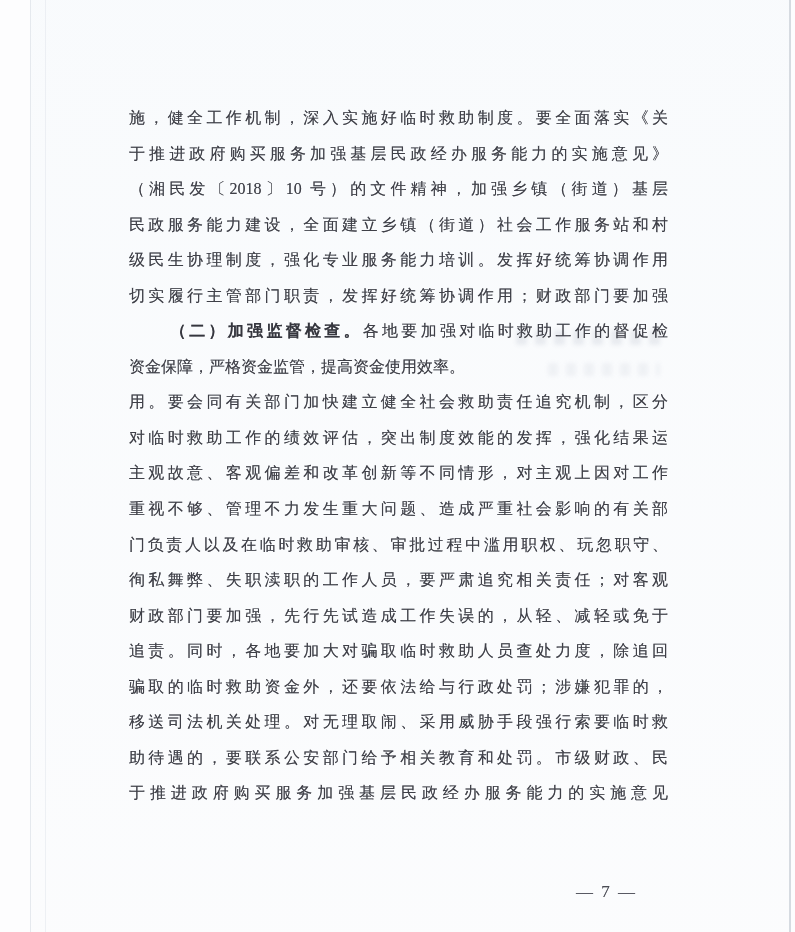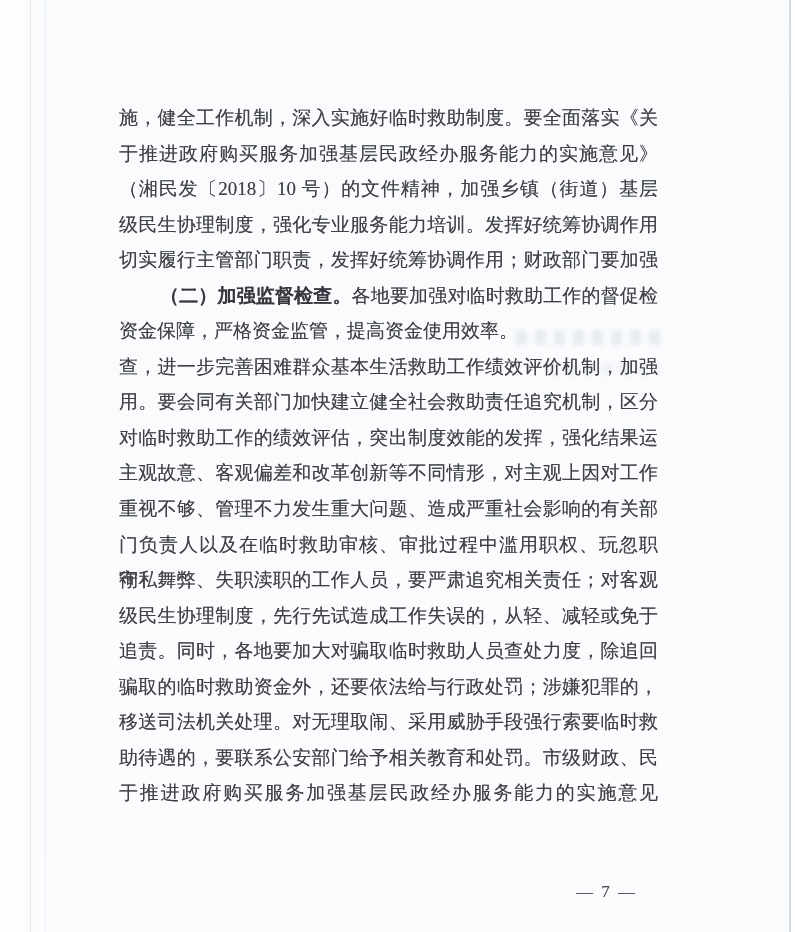--- a/index.html
+++ b/index.html
@@ -45,25 +45,25 @@
       rgba(125, 136, 158, 0.30) 0 11px, rgba(125, 136, 158, 0) 11px 19px);
   }
   .bleed-2 {
     left: 548px; top: 363px; width: 112px; height: 13px; opacity: 0.28;
     background: repeating-linear-gradient(90deg,
       rgba(125, 136, 158, 0.30) 0 10px, rgba(125, 136, 158, 0) 10px 18px);
   }
   
   .textblock {
     position: absolute;
-    left: 119px;
+    left: 129px;
     top: 100px;
     width: 539px;
     color: #3f4048;
-    font-size: 19px;
+    font-size: 16px;
     text-shadow: 0 0 0.6px rgba(63, 64, 72, 0.55);
   }
   .line {
     height: 35.55px;
     line-height: 35.55px;
     overflow: visible;
   }
   .line.justify {
     text-align: justify;
     text-align-last: justify;
@@ -100,32 +100,32 @@
   <div class="scan-edge-left-b"></div>
   <div class="scan-edge-right"></div>
 
   <div class="bleed bleed-1"></div>
   <div class="bleed bleed-2"></div>
 
   <div class="textblock" id="textblock">
       <div class="line justify"><span>施，健全工作机制，深入实施好临时救助制度。要全面落实《关</span></div>
       <div class="line justify"><span>于推进政府购买服务加强基层民政经办服务能力的实施意见》</span></div>
       <div class="line justify"><span>（湘民发〔2018〕10 号）的文件精神，加强乡镇（街道）基层</span></div>
+      <div class="line justify"><span>民政服务能力建设，全面建立乡镇（街道）社会工作服务站和村</span></div>
       <div class="line justify"><span>级民生协理制度，强化专业服务能力培训。发挥好统筹协调作用</span></div>
       <div class="line justify"><span>切实履行主管部门职责，发挥好统筹协调作用；财政部门要加强</span></div>
       <div class="line justify indent"><span class="lead-bold">（二）加强监督检查。</span><span>各地要加强对临时救助工作的督促检</span></div>
       <div class="line left"><span>资金保障，严格资金监管，提高资金使用效率。</span></div>
-      <div class="line justify"><span>查，进一步完善困难群众基本生活救助工作绩效评价机制，加强</span></div>
       <div class="line justify"><span>用。要会同有关部门加快建立健全社会救助责任追究机制，区分</span></div>
       <div class="line justify"><span>对临时救助工作的绩效评估，突出制度效能的发挥，强化结果运</span></div>
       <div class="line justify"><span>主观故意、客观偏差和改革创新等不同情形，对主观上因对工作</span></div>
       <div class="line justify"><span>重视不够、管理不力发生重大问题、造成严重社会影响的有关部</span></div>
       <div class="line justify"><span>门负责人以及在临时救助审核、审批过程中滥用职权、玩忽职守、</span></div>
       <div class="line justify"><span>徇私舞弊、失职渎职的工作人员，要严肃追究相关责任；对客观</span></div>
-      <div class="line justify"><span>级民生协理制度，先行先试造成工作失误的，从轻、减轻或免于</span></div>
+      <div class="line justify"><span>财政部门要加强，先行先试造成工作失误的，从轻、减轻或免于</span></div>
       <div class="line justify"><span>追责。同时，各地要加大对骗取临时救助人员查处力度，除追回</span></div>
       <div class="line justify"><span>骗取的临时救助资金外，还要依法给与行政处罚；涉嫌犯罪的，</span></div>
       <div class="line justify"><span>移送司法机关处理。对无理取闹、采用威胁手段强行索要临时救</span></div>
       <div class="line justify"><span>助待遇的，要联系公安部门给予相关教育和处罚。市级财政、民</span></div>
       <div class="line justify"><span>于推进政府购买服务加强基层民政经办服务能力的实施意见</span></div>
     </div>
 
   <div class="page-number">— 7 —</div>
 </div>
 

